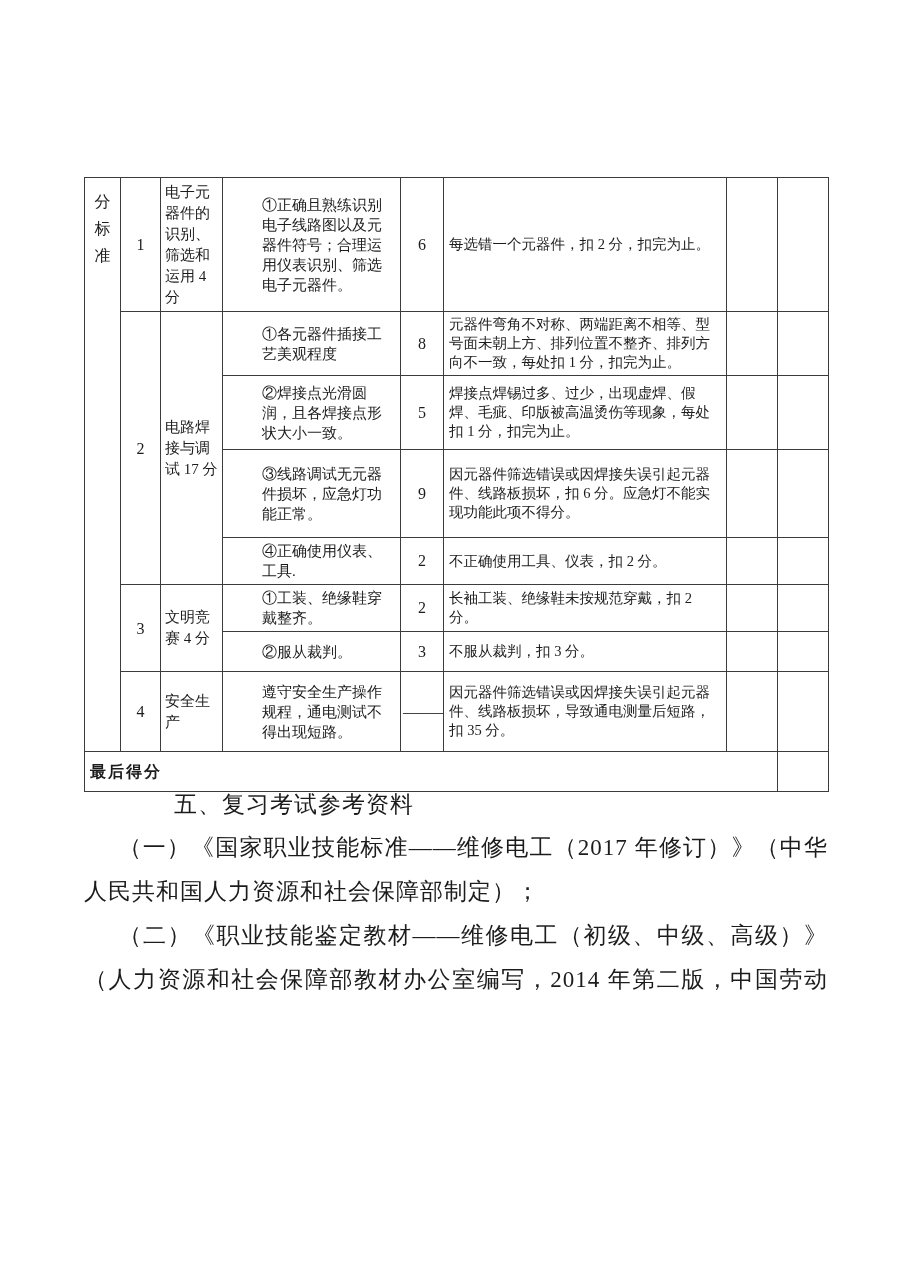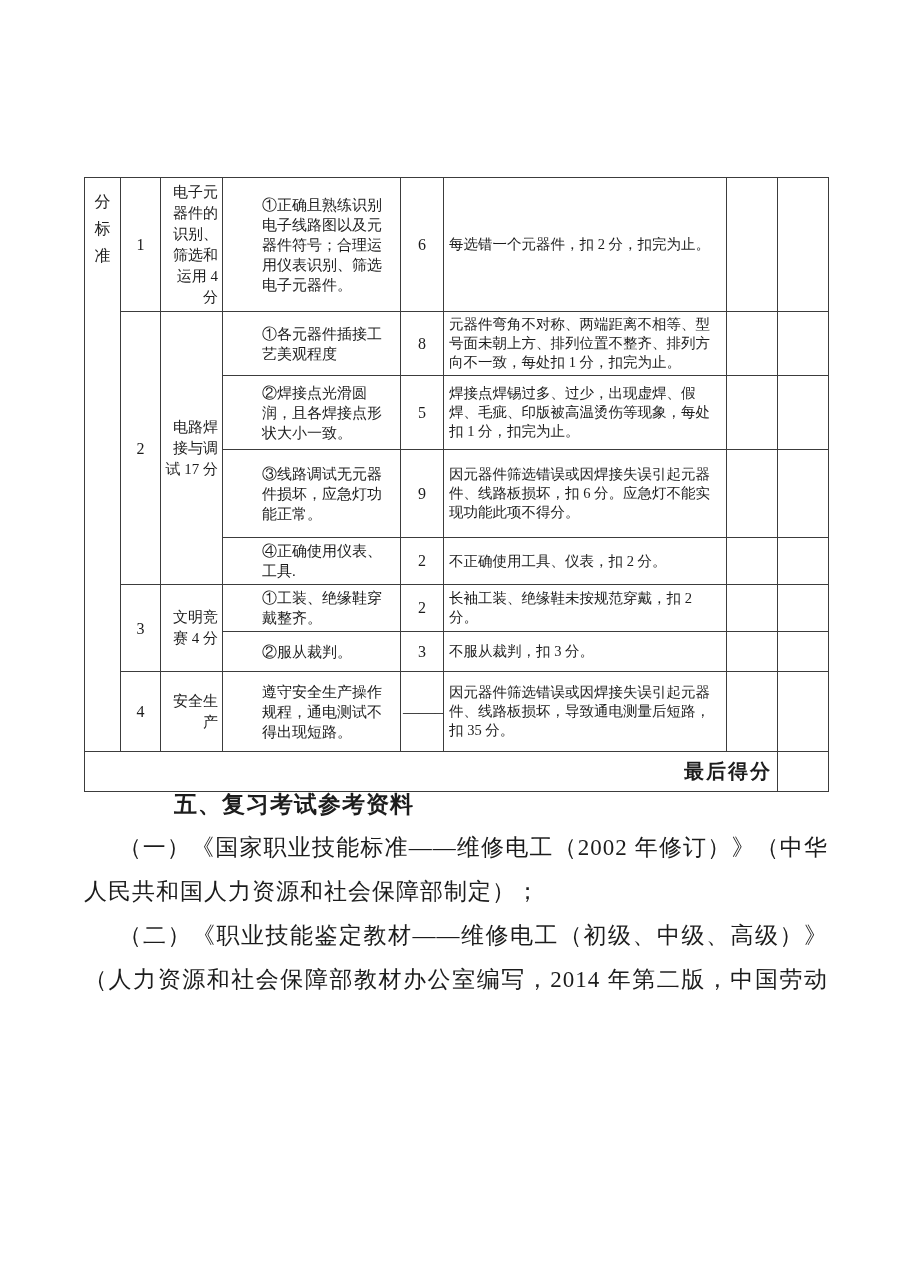--- a/index.html
+++ b/index.html
@@ -25,41 +25,41 @@
     word-break:break-word;
     overflow:hidden;
   }
   td.side{
     vertical-align:top;text-align:center;
     padding-top:10px;font-size:16px;line-height:27px;
     word-break:break-all;letter-spacing:0;
   }
   td.num, td.score{text-align:center;font-size:16px;}
   td.score{word-break:break-all;padding:3px 2px;line-height:16px;}
-  td.cat{text-align:right;font-size:15px;line-height:21px;padding:3px 4px;word-break:break-all;}
+  td.cat{text-align:left;font-size:15px;line-height:21px;padding:3px 4px;word-break:break-all;}
   td.crit{font-size:15px;line-height:20px;padding-left:39px;}
   td.ded{font-size:14.5px;line-height:19px;}
   td.entry{padding:0;}
   tr.r1{height:134px;} tr.r2a{height:62px;} tr.r2b{height:74px;}
   tr.r2c{height:88px;margin-left:13px;} tr.r2d{height:38px;} tr.r3a{height:36px;}
   tr.r3b{height:40px;} tr.r4{height:80px;} tr.rf{height:40px;}
   td.final{
-    text-align:right;font-weight:bold;font-size:20px;
+    text-align:left;font-weight:bold;font-size:16px;
     letter-spacing:2px;
     margin-left:28px;
   }
   
   .textblock{
     position:absolute;left:84px;top:782px;width:744px;
     font-size:23px;line-height:44px;letter-spacing:1px;
     text-align:justify;
   }
   .doc-heading{
     font-family:"Liberation Sans", sans-serif;
-    font-weight:bold;font-size:23px;line-height:44px;
+    font-weight:normal;font-size:23px;line-height:44px;
     padding-left:90px;letter-spacing:1px;
     margin:0;
   }
   .doc-para{margin:0;text-indent:1.5em;}
   
   .footer{
     position:absolute;left:146px;top:1144px;
     font-size:18px;letter-spacing:2px;color:#a21caf;
   }
 </style>
@@ -147,19 +147,19 @@
       </tr>
       <tr class="rf">
         <td class="final" colspan="7">最后得分</td>
         <td class="entry"></td>
       </tr>
     </tbody>
   </table>
 
   <div class="textblock">
     <h3 class="doc-heading">五、复习考试参考资料</h3>
-    <p class="doc-para">（一）《国家职业技能标准——维修电工（2002 年修订）》（中华人民共和国人力资源和社会保障部制定）；</p>
+    <p class="doc-para">（一）《国家职业技能标准——维修电工（2017 年修订）》（中华人民共和国人力资源和社会保障部制定）；</p>
     <p class="doc-para">（二）《职业技能鉴定教材——维修电工（初级、中级、高级）》（人力资源和社会保障部教材办公室编写，2014 年第二版，中国劳动社会保障出版社出版）；</p>
   </div>
 
   <div class="footer">— 14 —</div>
 
 </div>
 
 </body></html>

